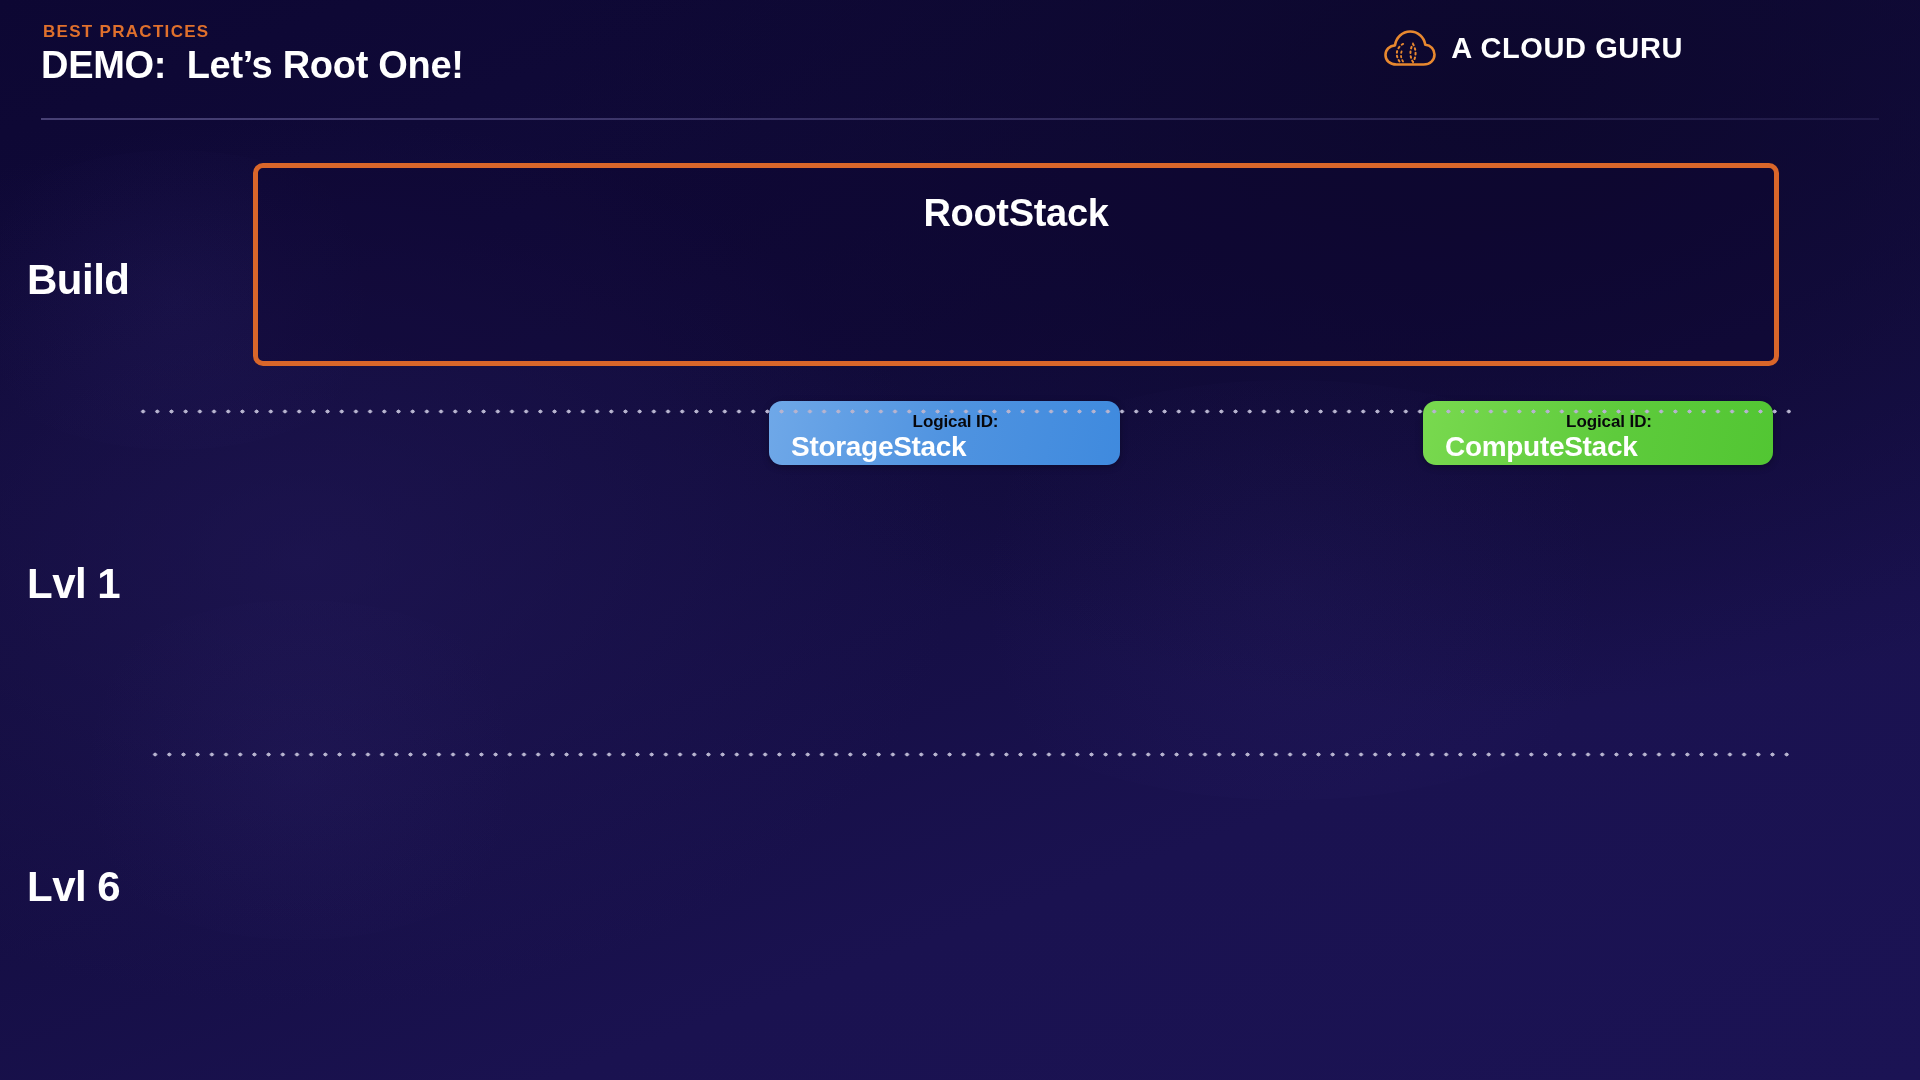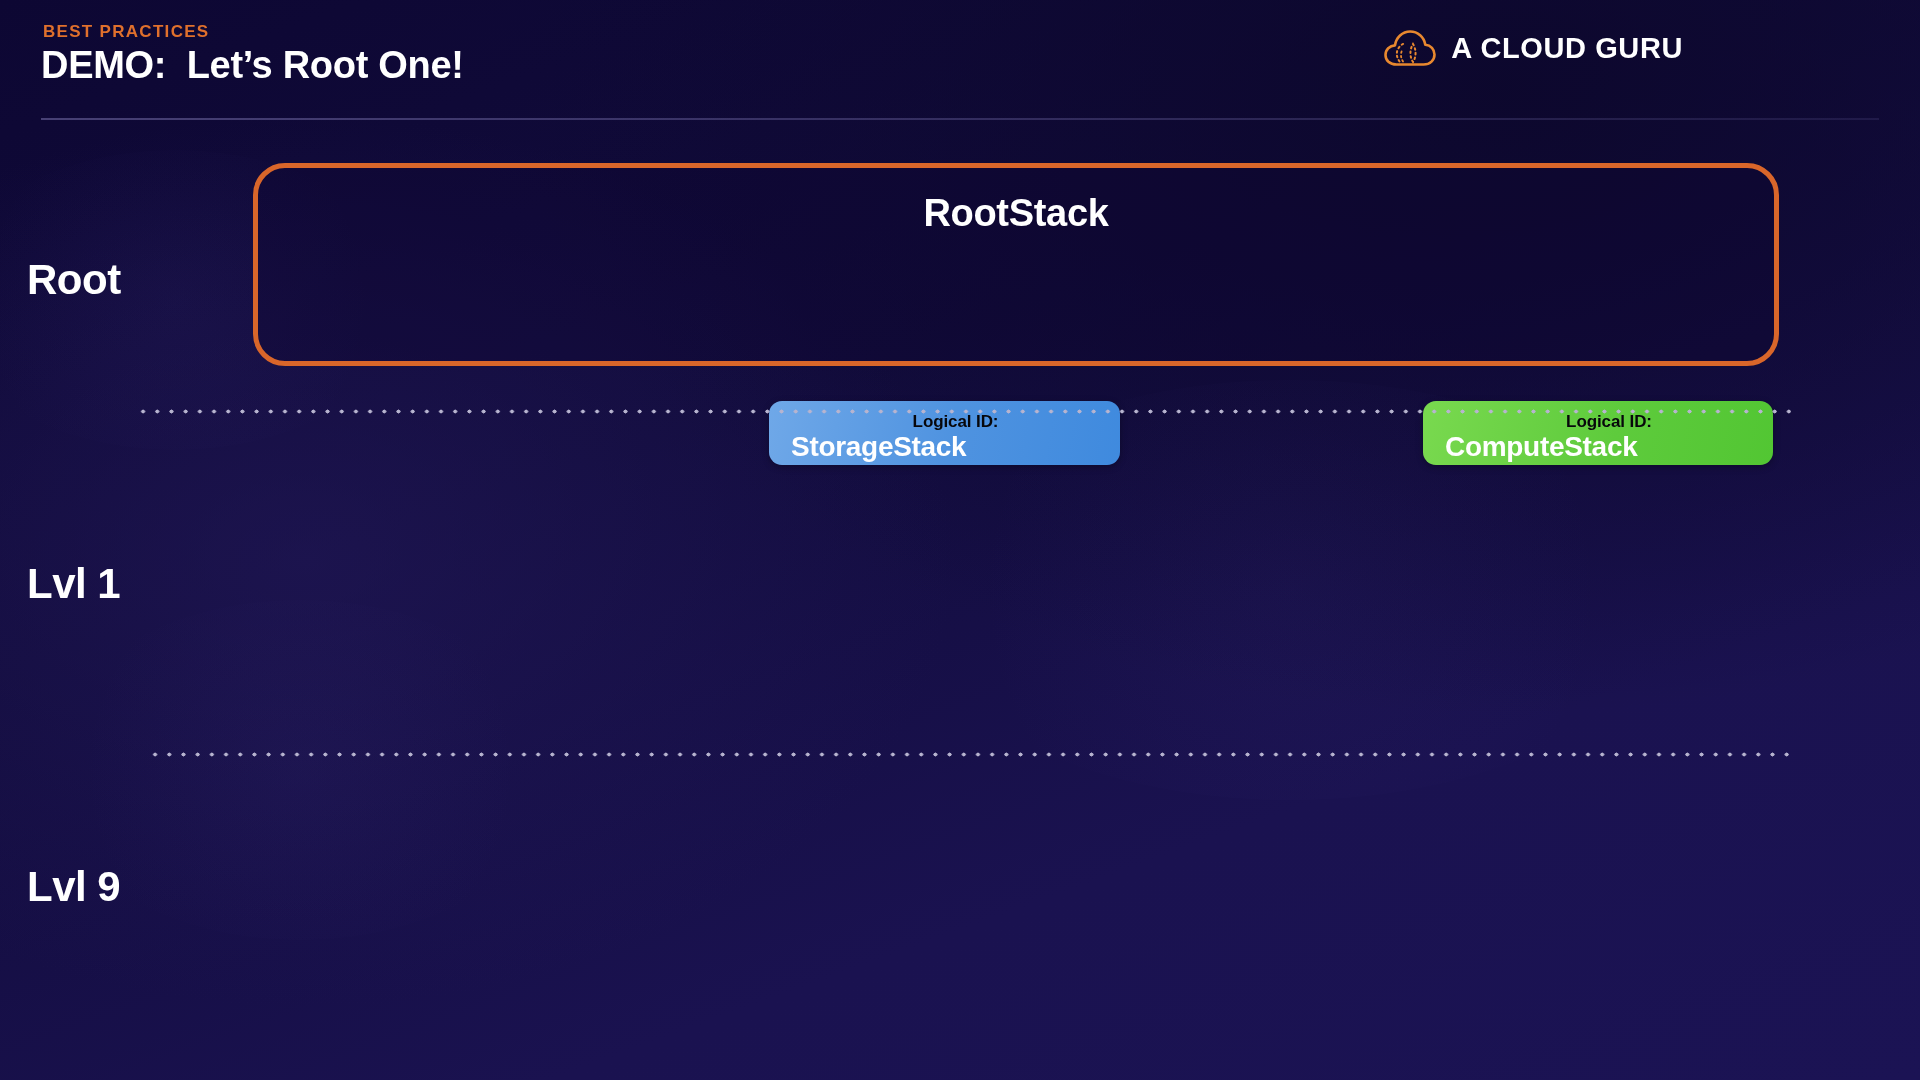--- a/index.html
+++ b/index.html
@@ -93,21 +93,21 @@
   #lbl-root { top: 256px; }
   #lbl-lvl1 { top: 560px; }
   #lbl-lvl2 { top: 863px; }
 
   
   #root-stack {
     position: absolute;
     left: 253px; top: 163px;
     width: 1526px; height: 203px;
     border: 5px solid #d9662a;
-    border-radius: 32px;
+    border-radius: 10px;
     box-sizing: border-box;
     background: rgba(13,7,48,0.35);
   }
   #root-stack-title {
     position: absolute;
     left: 0; right: 0;
     top: 24px;
     text-align: center;
     font-size: 38px;
     font-weight: bold;
@@ -181,23 +181,23 @@
           <path d="M13.5 36.5 C6.6 36.5 2.5 32.3 2.5 26.9 C2.5 21.6 6.6 17.6 12.0 17.4 C13.0 9.6 19.4 3.5 27.2 3.5 C34.8 3.5 41.1 9.2 42.3 16.7 C47.8 17.2 51.5 21.3 51.5 26.6 C51.5 32.2 47.2 36.5 40.6 36.5 Z" stroke="#e8882f" stroke-width="2.6" stroke-linejoin="round" fill="none"></path>
           <path d="M16.5 33.5 C13.2 29.0 13.0 24.0 15.6 20.0 C17.6 17.0 20.4 15.4 22.8 15.2" stroke="#e8882f" stroke-width="2" stroke-linecap="round" stroke-dasharray="1.6 3.1" fill="none"></path>
           <path d="M20.0 33.5 C17.4 29.6 17.4 24.8 19.6 21.3" stroke="#e8882f" stroke-width="1.8" stroke-linecap="round" stroke-dasharray="1.5 3.0" fill="none"></path>
           <path d="M30.0 34.0 C26.6 29.0 26.6 21.5 30.0 16.0 C33.4 21.5 33.4 29.0 30.0 34.0 Z" stroke="#e8882f" stroke-width="2" stroke-linecap="round" stroke-dasharray="1.6 3.1" fill="none"></path>
         </svg>
       </span>
       <span id="brand-name">A CLOUD GURU</span>
     </div>
   </div>
 
-  <div class="level-label" id="lbl-root">Root</div>
+  <div class="level-label" id="lbl-root">Build</div>
   <div class="level-label" id="lbl-lvl1">Lvl 1</div>
-  <div class="level-label" id="lbl-lvl2">Lvl 9</div>
+  <div class="level-label" id="lbl-lvl2">Lvl 6</div>
 
   <div id="root-stack">
     <div id="root-stack-title">RootStack</div>
 
     <div class="chip" id="chip-compute">
       <div class="kicker">Logical ID:</div>
       <div class="chip-name">StorageStack</div>
     </div>
 
     <div class="chip" id="chip-storage">

